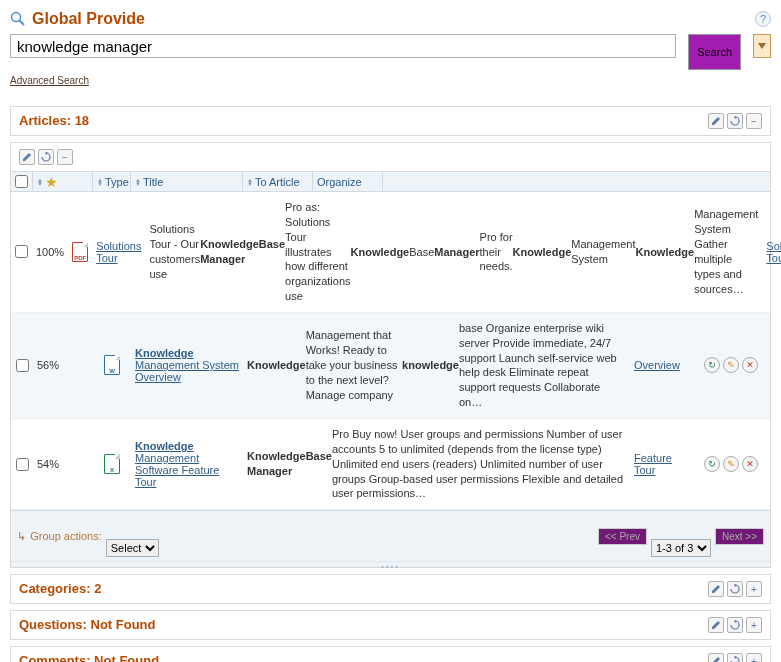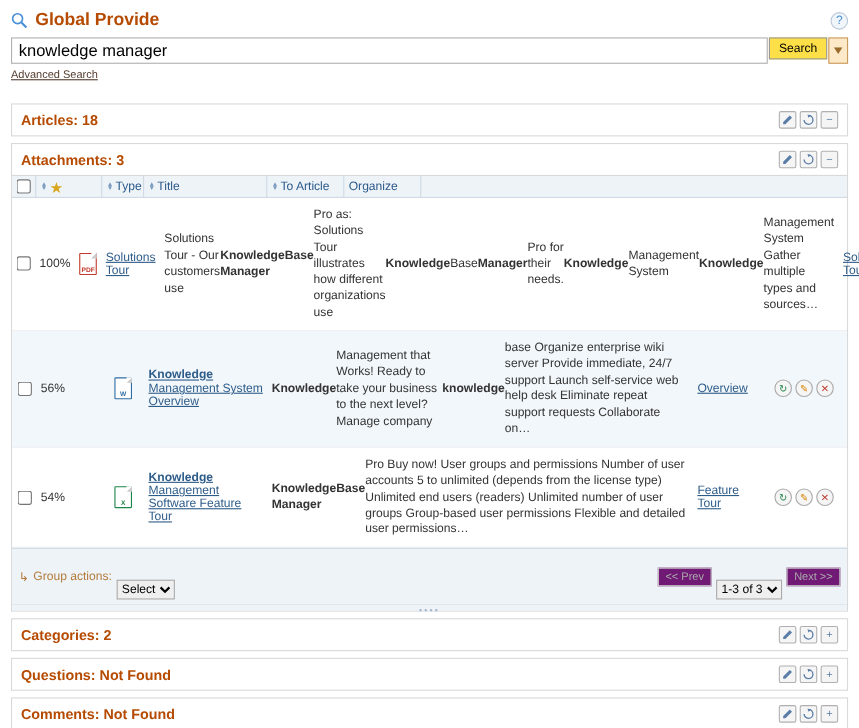--- a/index.html
+++ b/index.html
@@ -34,34 +34,34 @@
     width: 16px; height: 16px;
     display: inline-flex;
     align-items: center;
     justify-content: center;
     font-size: 11px;
     cursor: pointer;
     background: #f0f5fa;
   }
   .search-row {
     display: flex;
-    gap: 1px;
+    gap: 12px;
     margin-bottom: 4px;
   }
   .search-input {
     flex: 1;
     height: 24px;
     border: 1px solid #b0b0b0;
     font-size: 15px;
     padding: 2px 6px;
   }
   .search-btn {
-    height: 20px;
+    height: 36px;
     border: 1px solid #999;
-    background: #fde047;
+    background: #a21caf;
     padding: 0 8px;
     font-size: 11px;
     cursor: pointer;
   }
   .dropdown-arrow {
     width: 18px;
     height: 24px;
     border: 1px solid #c99a5c;
     background: #fde8c8;
     display: inline-flex;
@@ -77,21 +77,20 @@
     display: inline-block;
     margin-bottom: 20px;
   }
   .section {
     border: 1px solid #d9d9d9;
     margin-bottom: 6px;
     position: relative;
   }
   .section-header {
     display: flex;
-    align-items: center;
     padding: 6px 8px;
     cursor: pointer;
   }
   .section-title {
     flex: 1;
     color: #b54a00;
     font-weight: bold;
     font-size: 13px;
   }
   .section-actions {
@@ -283,21 +282,20 @@
           </svg>
         </span>
       <span class="icon-btn">−</span>
     </span>
   </div>
 </div>
 
 
 <div class="section">
   <div class="section-header">
-    <span class="section-title">Attachments: 3</span>
     <span class="section-actions">
       <span class="icon-btn">
           <svg width="10" height="10">
             <path d="M1 9 L1 7 L7 1 L9 3 L3 9 Z" fill="#5a7da8"></path>
           </svg>
         </span>
       <span class="icon-btn">
           <svg width="10" height="10">
             <path d="M5 1 A4 4 0 1 1 1 5" fill="none" stroke="#5a7da8" stroke-width="1.2"></path>
             <polygon points="4,0 7,1 5,3" fill="#5a7da8"></polygon>

